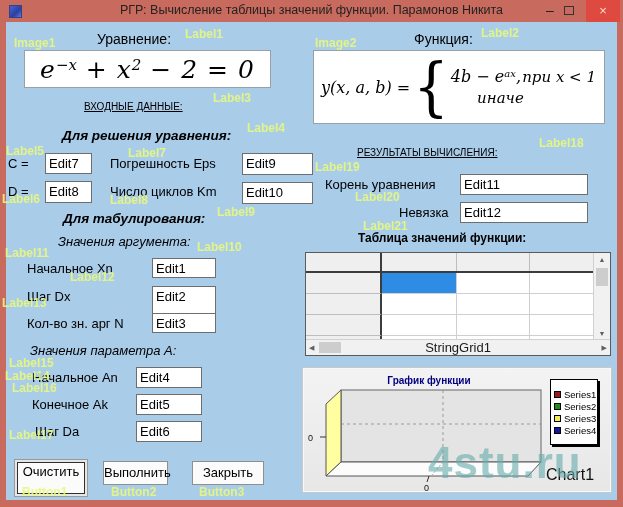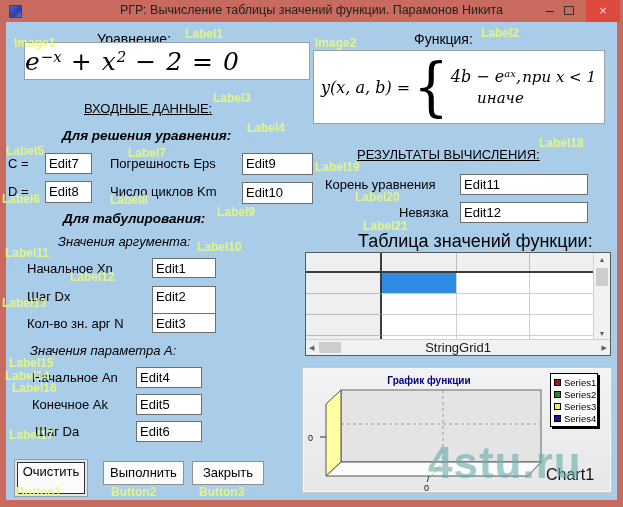--- a/index.html
+++ b/index.html
@@ -22,31 +22,31 @@
   }
   .btn-min { position:absolute; left:540px; top:1px; width:20px; height:20px; text-align:center; font-size:14px; color:#222; line-height:18px; }
   .btn-max { position:absolute; left:564px; top:6px; width:10px; height:9px; border:1px solid #333; }
   .btn-close {
     position:absolute; left:586px; top:0; width:34px; height:22px;
     background:#de4a40; color:#ffd9d4; text-align:center; line-height:21px; font-size:13px;
   }
   
   .client { position:absolute; left:6px; top:22px; width:611px; height:478px; background:#a9cce9; }
   .lbl { position:absolute; font-size:13px; white-space:nowrap; }
-  .hdr { text-decoration:underline; font-size:13px; }
+  .hdr { text-decoration:underline; font-size:10px; }
   .sec { font-weight:bold; font-style:italic; font-size:13.5px; }
   .sub { font-style:italic; font-size:13px; }
   .edit {
     position:absolute; background:#fff; border:1px solid #6e6e6e;
     font-size:13px; line-height:18px; padding:1px 0 0 3px; white-space:nowrap; overflow:hidden;
   }
   
   .mathbox { position:absolute; background:#fff; border:1px solid #98a0a8; }
   .serif { font-family:"DejaVu Serif", serif; }
-  .eq-box { left:24px; top:42px; width:286px; height:38px; display:flex; align-items:center; }
+  .eq-box { left:24px; top:50px; width:247px; height:38px; display:flex; align-items:center; justify-content:center; }
   .eq { font-style:italic; font-size:25px; white-space:nowrap; letter-spacing:1px; }
   .eq sup { font-size:15px; vertical-align:8px; letter-spacing:0; }
   .fn-box { left:313px; top:50px; width:292px; height:74px; display:flex; align-items:center; }
   .fn-lhs { font-style:italic; font-size:16px; margin-left:7px; white-space:nowrap; }
   .fn-brace { font-size:56px; line-height:70px; margin:0 1px 0 3px; transform:scaleY(1.15); font-weight:400; }
   .fn-rows { flex:1; display:flex; flex-direction:column; gap:3px; font-style:italic; font-size:16px; padding-right:8px; }
   .fn-row { display:flex; align-items:center; }
   .fn-row .expr { flex:1; text-align:center; white-space:nowrap; }
   .fn-row .cond { width:74px; text-align:right; white-space:nowrap; font-size:15px; }
   .fn-row sup, .frac sup { font-size:10px; vertical-align:5px; }
@@ -77,22 +77,22 @@
   .thumb { position:absolute; background:#cdcdcd; }
   .sg-name { position:absolute; left:0; right:0; top:0; text-align:center; font-size:13px; line-height:15px; color:#1a1a1a; }
   
   .chart-panel {
     position:absolute; left:303px; top:368px; width:308px; height:124px;
     background:linear-gradient(#f3f3f3,#e7e7e7);
     border:1px solid #f8f8f8; box-shadow:0 0 0 1px #c9c9c9;
   }
   .chart-title { position:absolute; left:60px; top:6px; width:130px; text-align:center; font-size:10px; font-weight:bold; color:#000080; }
   .legend {
-    position:absolute; left:246px; top:4px; width:48px; background:#fff;
-    border:1px solid #000; box-shadow:2px 2px 0 #000; padding:2px 2px;
+    position:absolute; left:246px; top:10px; width:48px; background:#fff;
+    border:1px solid #000; box-shadow:2px 2px 0 #000; padding:8px 2px;
   }
   .legend-item { display:flex; align-items:center; height:12px; }
   .legend-swatch { width:7px; height:7px; border:1px solid #000; margin:0 3px 0 1px; flex:none; }
   .legend-label { font-size:9.5px; }
   .chart-name { position:absolute; left:242px; top:97px; font-size:16px; color:#111; }
   
   .ann { position:absolute; font-size:12px; font-weight:bold; color:#e8f87e; opacity:.92; white-space:nowrap; z-index:5; }
   .watermark {
     position:absolute; left:428px; top:438px; z-index:6; pointer-events:none;
     font-size:44px; font-weight:bold; letter-spacing:1px; color:rgba(105,172,172,0.62);
@@ -145,21 +145,21 @@
   <div class="lbl" style="left:32px; top:370px;">Начальное An</div>
   <div class="edit" style="left:136px; top:367px; width:66px; height:21px;">Edit4</div>
   <div class="lbl" style="left:32px; top:397px;">Конечное Ak</div>
   <div class="edit" style="left:136px; top:394px; width:66px; height:21px;">Edit5</div>
   <div class="lbl" style="left:35px; top:424px;">Шаг Da</div>
   <div class="edit" style="left:136px; top:421px; width:66px; height:21px;">Edit6</div>
 
   <div class="defbtn-frame" style="left:14px; top:459px; width:74px; height:38px;">
     <div class="defbtn-inner">Очистить</div>
   </div>
-  <div class="pushbtn" style="left:103px; top:461px; width:81px; height:24px;">Выполнить</div>
+  <div class="pushbtn" style="left:103px; top:461px; width:65px; height:24px;">Выполнить</div>
   <div class="pushbtn" style="left:192px; top:461px; width:72px; height:24px;">Закрыть</div>
 
   <div class="lbl" style="left:414px; top:31px; font-size:14px;">Функция:</div>
   <div class="mathbox fn-box serif">
     <span class="fn-lhs"><span>y(x, a, b) =</span></span>
     <span class="fn-brace">{</span>
     <span class="fn-rows">
       <span class="fn-row">
         <span class="expr"><span>4b − e</span><sup>ax</sup><span>,</span></span>
         <span class="cond">при x &lt; 1</span>
@@ -169,21 +169,21 @@
       </span>
     </span>
   </div>
 
   <div class="lbl hdr" style="left:357px; top:147px;">РЕЗУЛЬТАТЫ ВЫЧИСЛЕНИЯ:</div>
   <div class="lbl" style="left:325px; top:177px;">Корень уравнения</div>
   <div class="edit" style="left:460px; top:174px; width:128px; height:21px;">Edit11</div>
   <div class="lbl" style="left:399px; top:205px;">Невязка</div>
   <div class="edit" style="left:460px; top:202px; width:128px; height:21px;">Edit12</div>
 
-  <div class="lbl" style="left:358px; top:231px; font-size:18px;">Таблица значений функции:</div>
+  <div class="lbl" style="left:358px; top:231px; font-size:12px;font-weight:bold;">Таблица значений функции:</div>
 
   <div class="sgrid">
     <div class="sg-body">
       <div class="sg-row fixedrow">
         <div class="sg-cell fixed fixedcolsep w0"></div>
           <div class="sg-cell fixed w1"></div>
           <div class="sg-cell fixed w2"></div>
           <div class="sg-cell fixed w3"></div>
       </div>
       <div class="sg-row">
@@ -277,17 +277,17 @@
   <span class="ann" style="left:70px;  top:270px;">Label12</span>
   <span class="ann" style="left:2px;   top:296px;">Label13</span>
   <span class="ann" style="left:5px;   top:326px;margin-top:43px;">Label14</span>
   <span class="ann" style="left:9px;   top:356px;">Label15</span>
   <span class="ann" style="left:12px;  top:381px;">Label16</span>
   <span class="ann" style="left:9px;   top:428px;">Label17</span>
   <span class="ann" style="left:539px; top:136px;">Label18</span>
   <span class="ann" style="left:315px; top:160px;">Label19</span>
   <span class="ann" style="left:355px; top:190px;">Label20</span>
   <span class="ann" style="left:363px; top:219px;">Label21</span>
-  <span class="ann" style="left:16px;  top:485px;">Button1</span>
+  <span class="ann" style="left:22px;  top:485px;">Button1</span>
   <span class="ann" style="left:111px; top:485px;">Button2</span>
   <span class="ann" style="left:199px; top:485px;">Button3</span>
 
 </div>
 
 </body></html>

